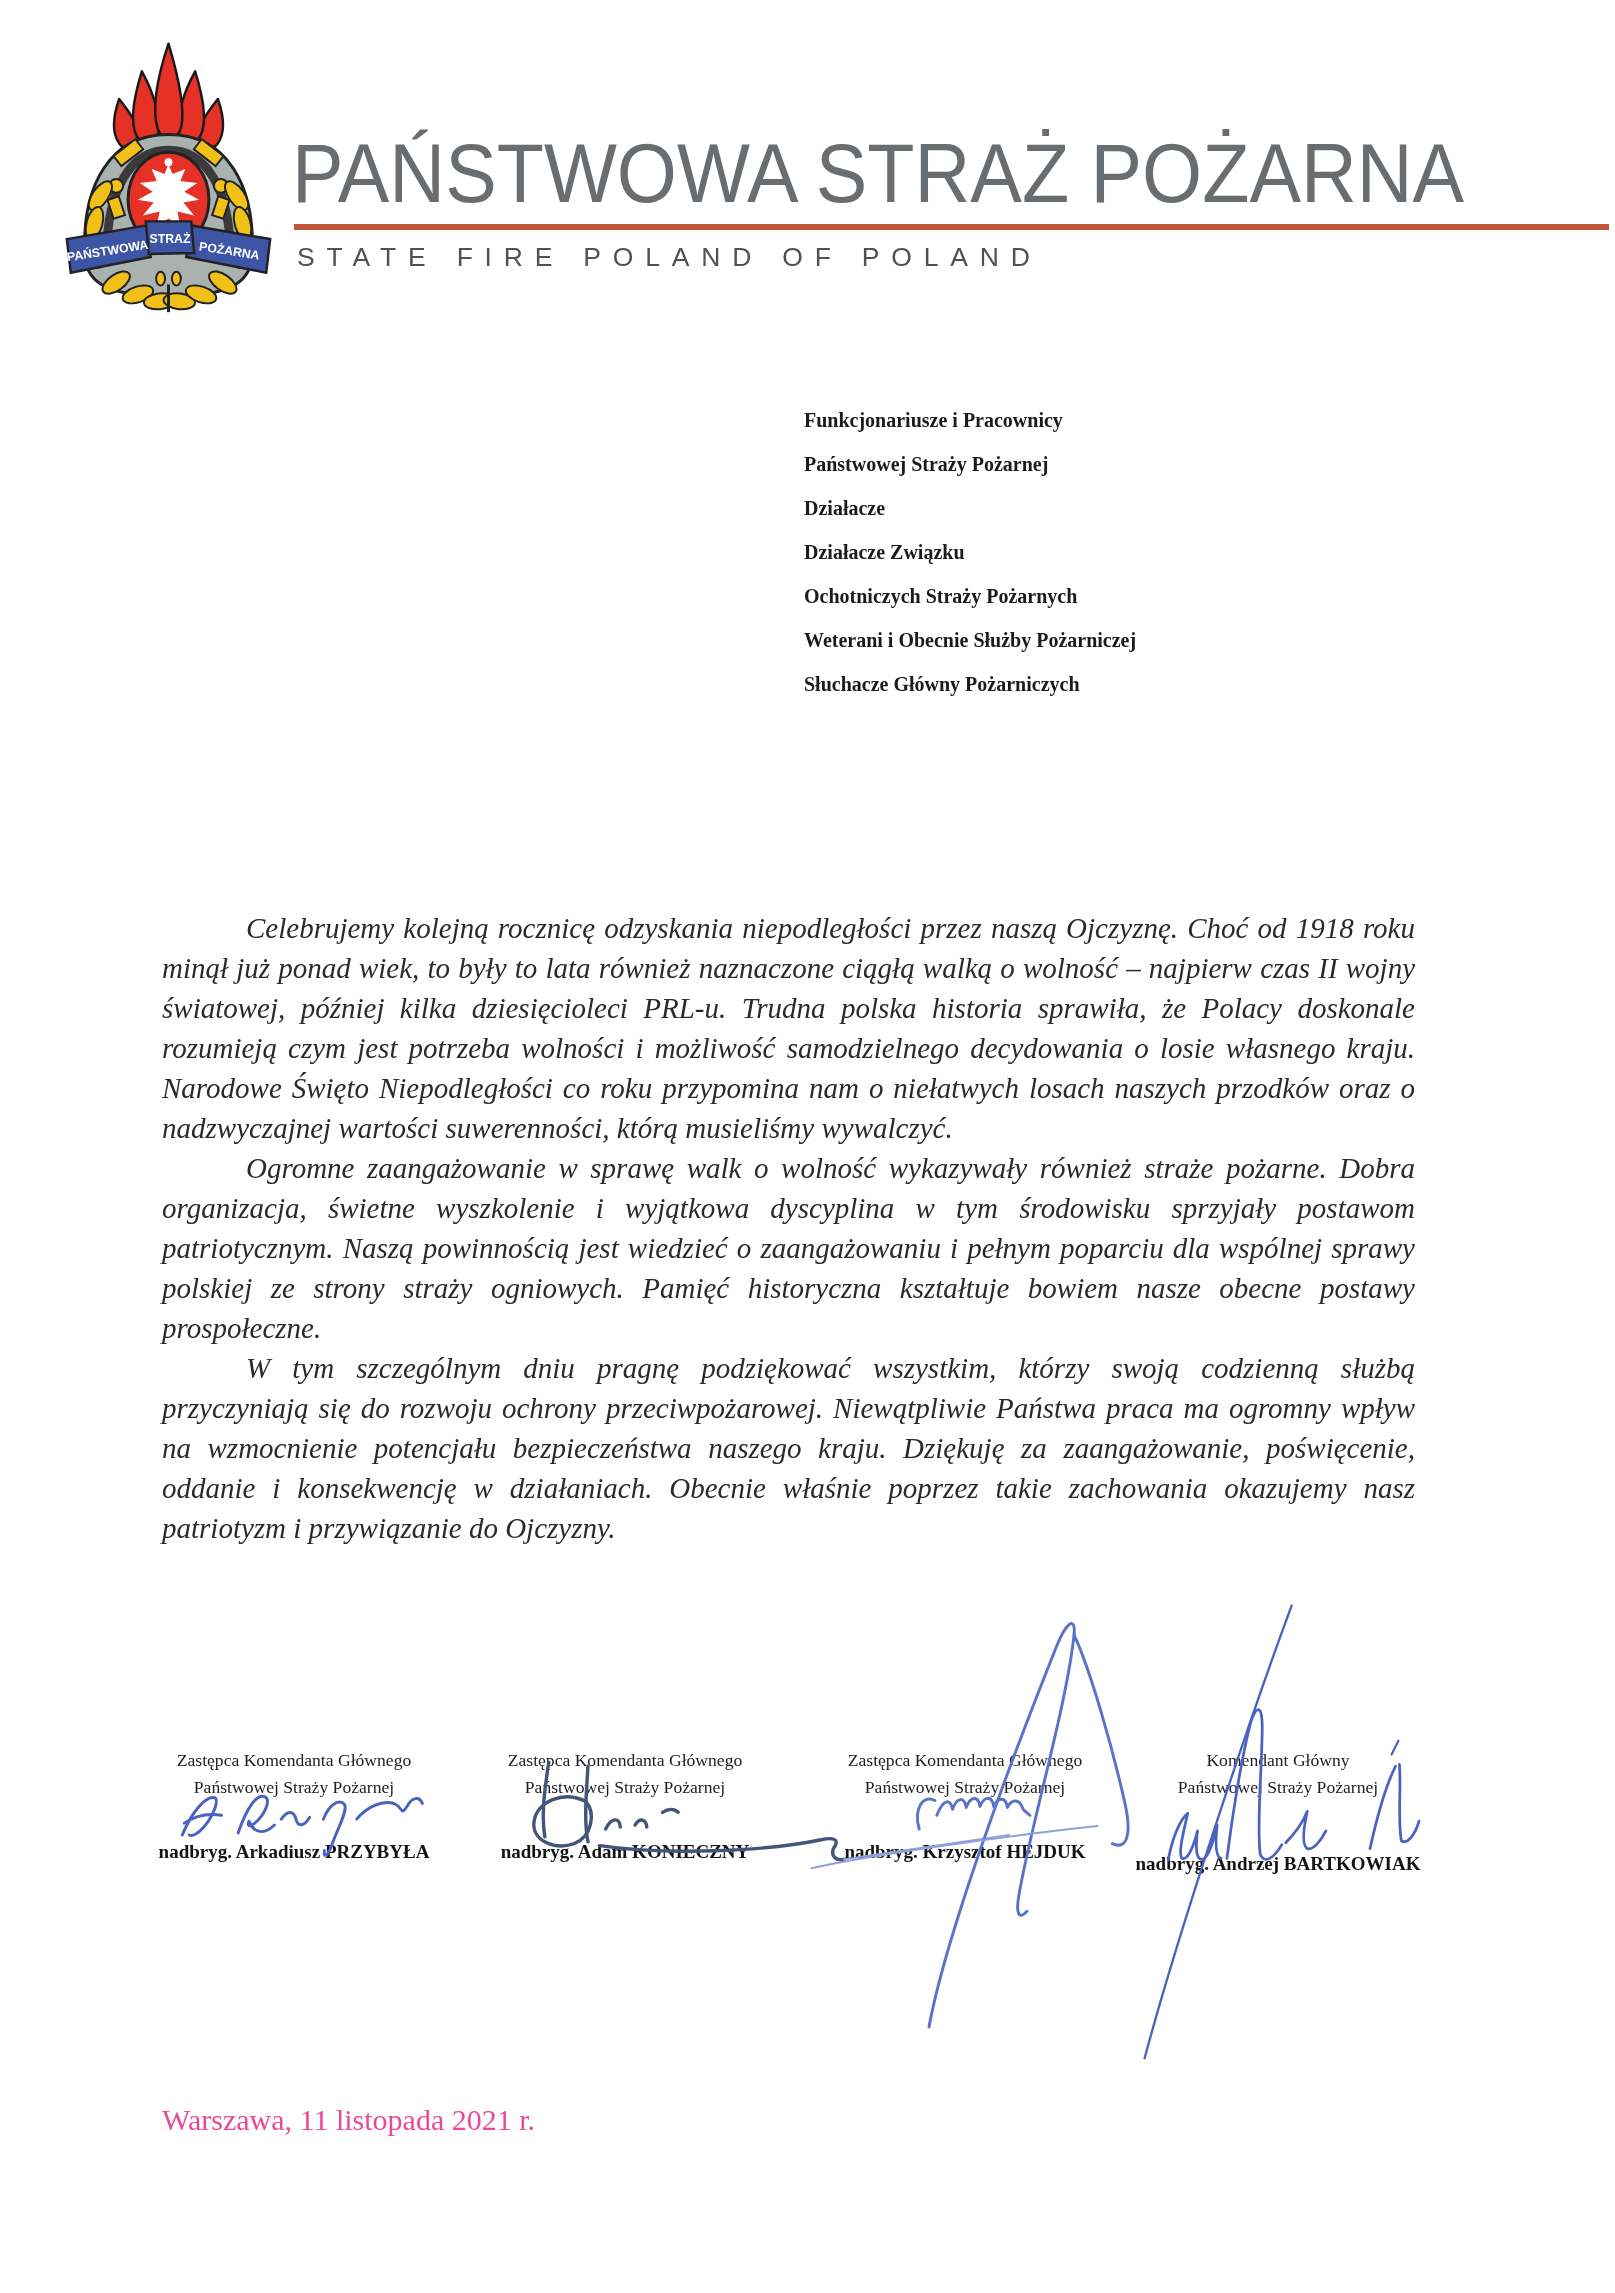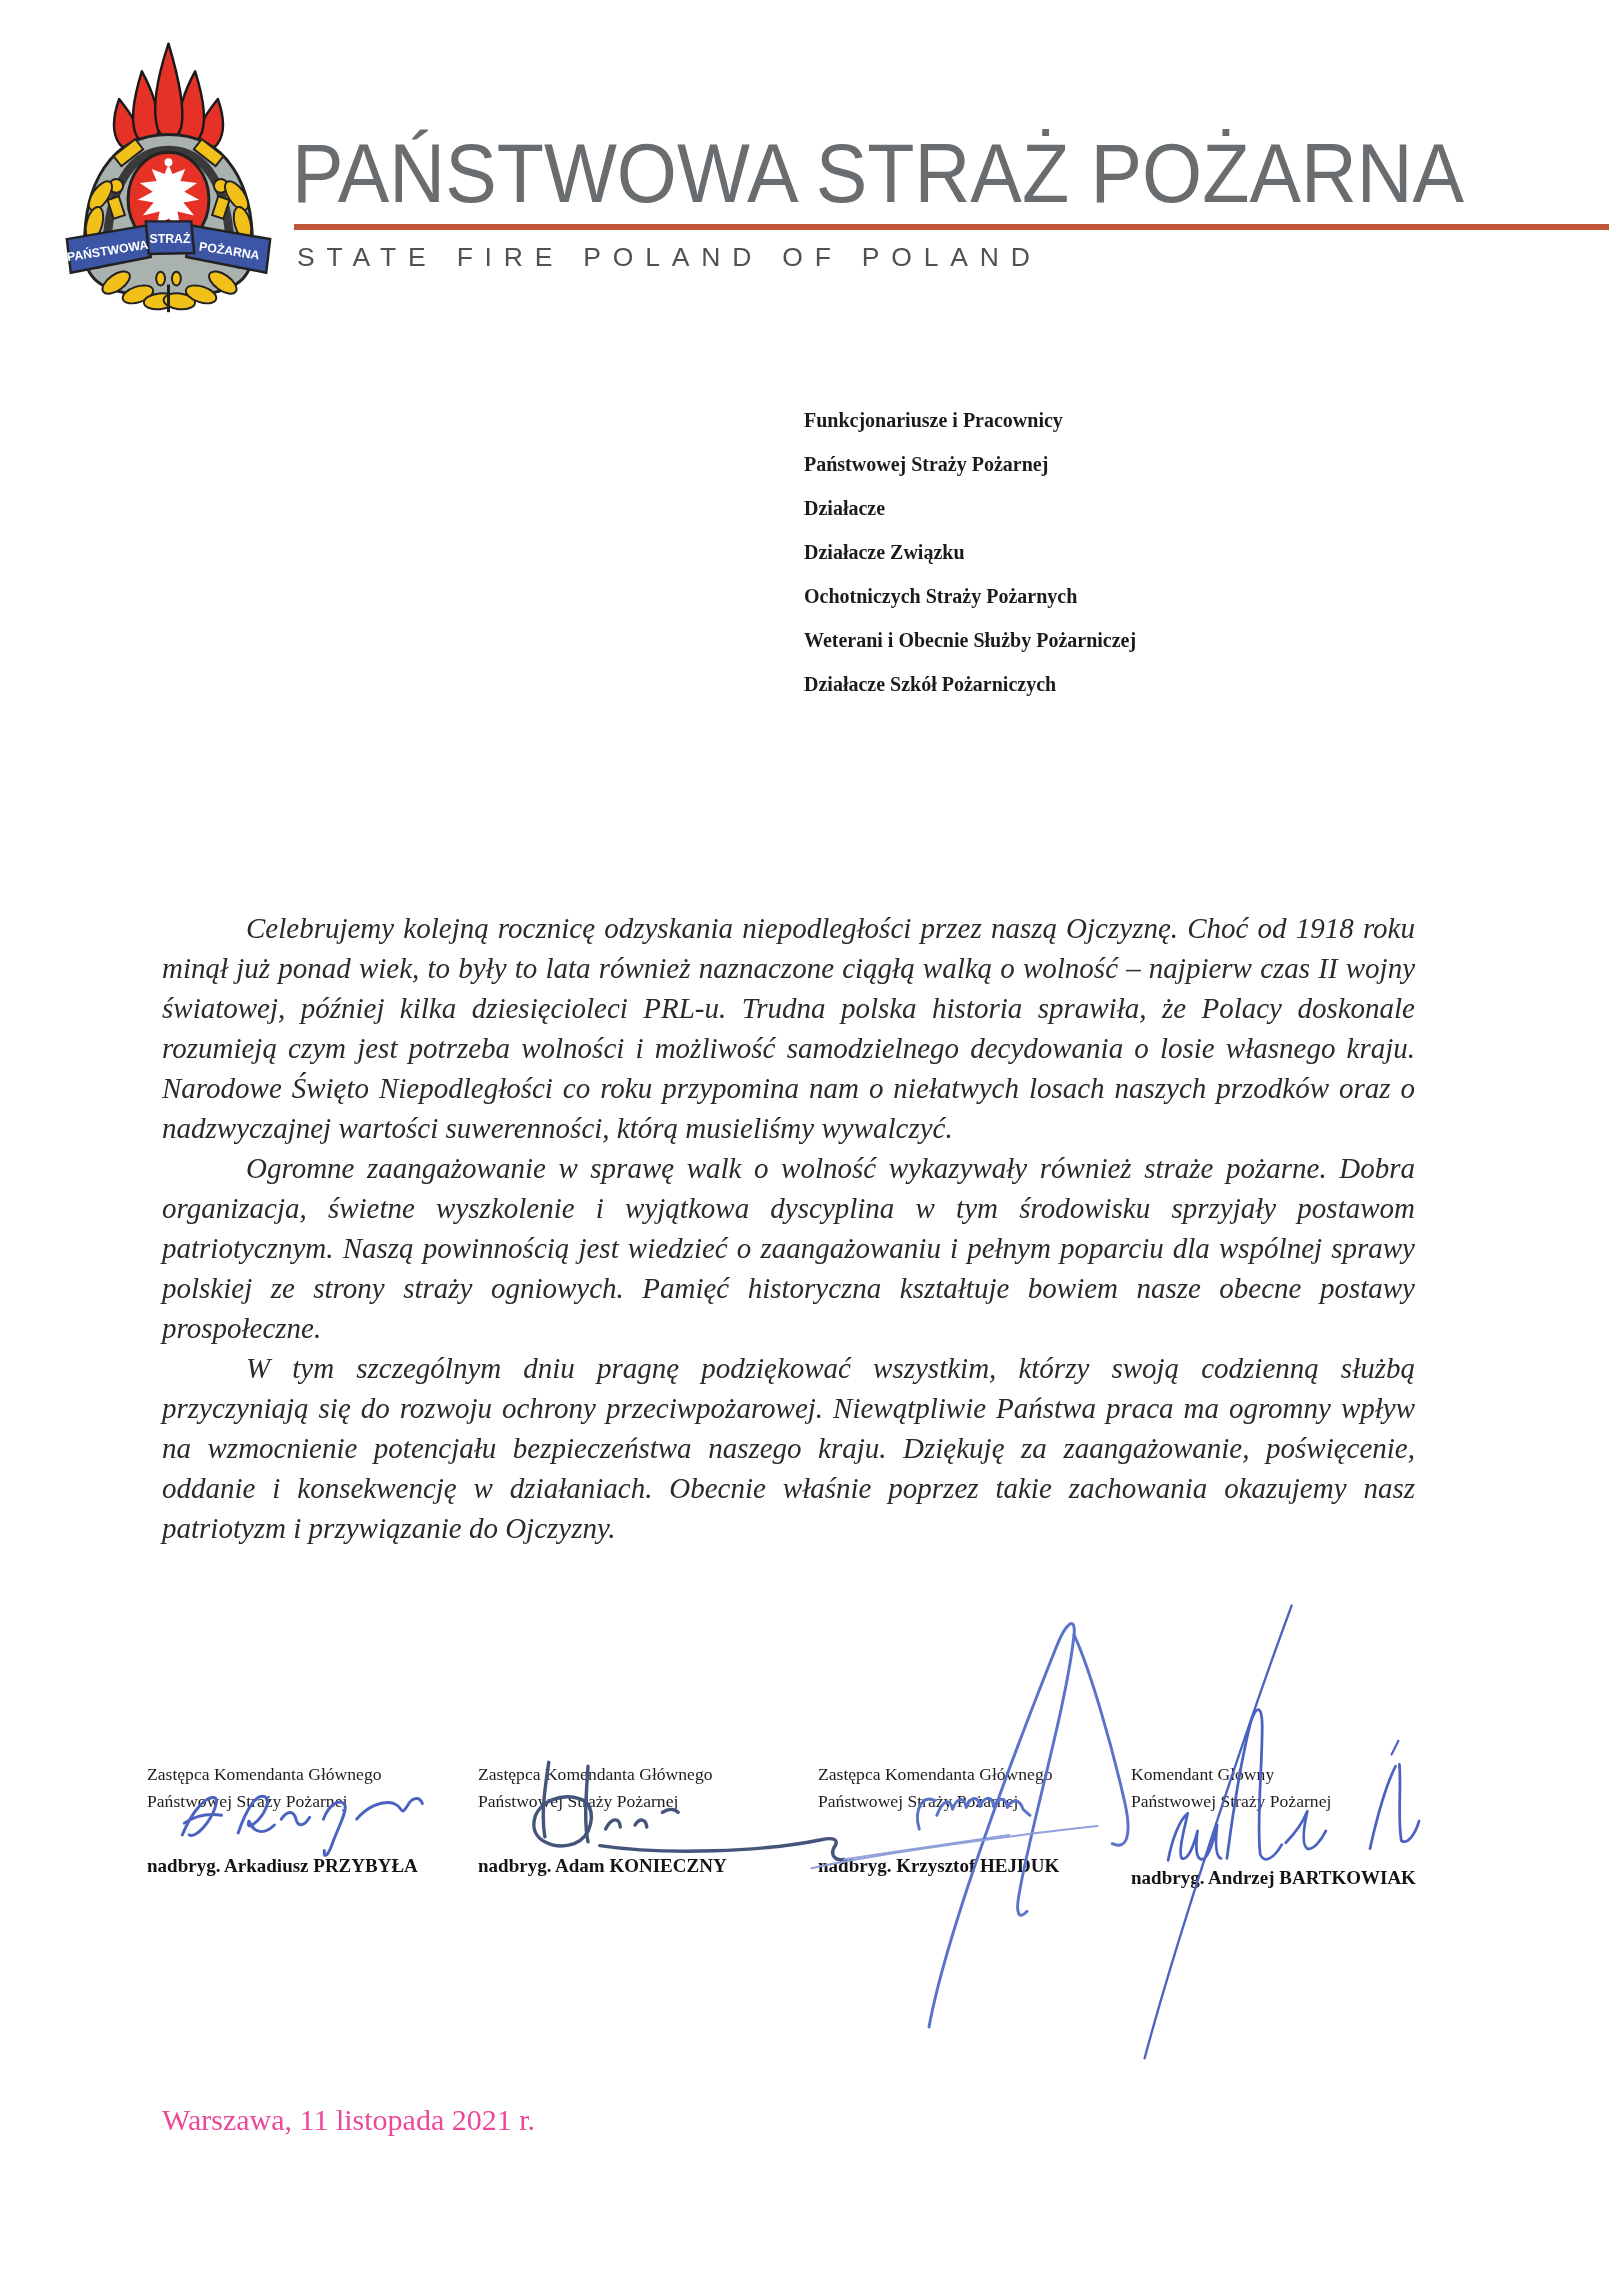--- a/index.html
+++ b/index.html
@@ -38,21 +38,21 @@
     line-height:44px;white-space:nowrap;
   }
   
   .letter-body{
     position:absolute;left:162px;top:908px;width:1253px;
     font-size:29px;line-height:40px;
     text-align:justify;color:#2a2a2a;
   }
   .letter-body p{margin:0;text-indent:84px;font-style:italic;}
   
-  .sig{position:absolute;top:1747px;width:294px;text-align:left;margin-top:14px;}
+  .sig{position:absolute;top:1747px;width:294px;text-align:center;}
   .sig .t{font-size:17.6px;line-height:26.5px;color:#1d1d1d;}
   .sig .n{font-size:19px;font-weight:bold;color:#141414;margin-top:41px;white-space:nowrap;}
   .sig1{left:147px;}
   .sig2{left:478px;}
   .sig3{left:818px;}
   .sig4{left:1131px;}
   .sig4 .n{margin-top:53px;}
   .ink-layer{position:absolute;left:0;top:1529px;width:1615px;height:549px;pointer-events:none;}
   
   .dateline{
@@ -126,21 +126,21 @@
   <div class="masthead-divider"></div>
   <div class="masthead-subtitle">STATE FIRE POLAND OF POLAND</div>
 
   <div class="recipients">
     <div>Funkcjonariusze i Pracownicy</div>
     <div>Państwowej Straży Pożarnej</div>
     <div>Działacze</div>
     <div>Działacze Związku</div>
     <div>Ochotniczych Straży Pożarnych</div>
     <div>Weterani i Obecnie Służby Pożarniczej</div>
-    <div>Działacze Szkół Pożarniczych</div>
+    <div>Słuchacze Główny Pożarniczych</div>
   </div>
 
   <div class="letter-body">
     <p>Celebrujemy kolejną rocznicę odzyskania niepodległości przez naszą Ojczyznę. Choć od 1918 roku minął już ponad wiek, to były to lata również naznaczone ciągłą walką o wolność – najpierw czas II wojny światowej, później kilka dziesięcioleci PRL-u. Trudna polska historia sprawiła, że Polacy doskonale rozumieją czym jest potrzeba wolności i możliwość samodzielnego decydowania o losie własnego kraju. Narodowe Święto Niepodległości co roku przypomina nam o niełatwych losach naszych przodków oraz o nadzwyczajnej wartości suwerenności, którą musieliśmy wywalczyć.</p>
     <p>Ogromne zaangażowanie w sprawę walk o wolność wykazywały również straże pożarne. Dobra organizacja, świetne wyszkolenie i wyjątkowa dyscyplina w tym środowisku sprzyjały postawom patriotycznym. Naszą powinnością jest wiedzieć o zaangażowaniu i pełnym poparciu dla wspólnej sprawy polskiej ze strony straży ogniowych. Pamięć historyczna kształtuje bowiem nasze obecne postawy prospołeczne.</p>
     <p>W tym szczególnym dniu pragnę podziękować wszystkim, którzy swoją codzienną służbą przyczyniają się do rozwoju ochrony przeciwpożarowej. Niewątpliwie Państwa praca ma ogromny wpływ na wzmocnienie potencjału bezpieczeństwa naszego kraju. Dziękuję za zaangażowanie, poświęcenie, oddanie i konsekwencję w działaniach. Obecnie właśnie poprzez takie zachowania okazujemy nasz patriotyzm i przywiązanie do Ojczyzny.</p>
   </div>
 
   <div class="sig sig1">
     <div class="t">Zastępca Komendanta Głównego</div>

